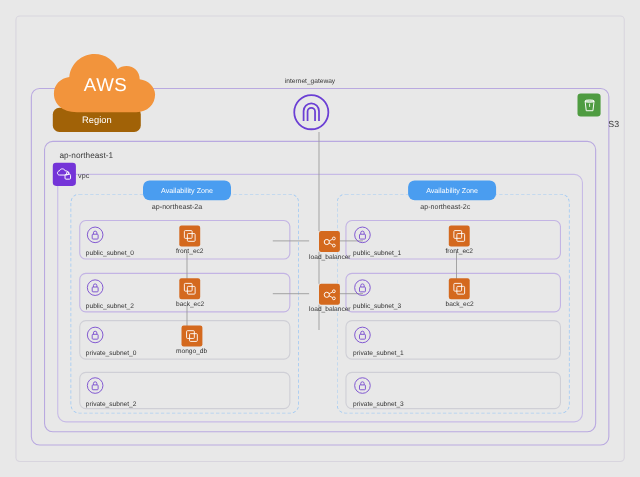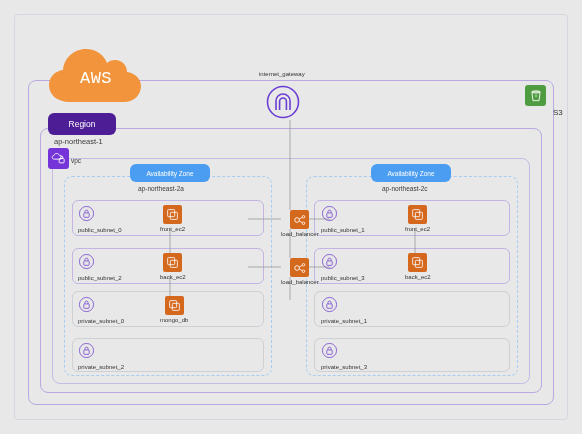--- a/index.html
+++ b/index.html
@@ -27,31 +27,31 @@
     left:28px;top:80px;width:526px;height:325px;
     border:1px solid #b9a9e0;border-radius:8px;background:transparent;
   }
   #aws-cloud{
     position:absolute;left:46px;top:44px;width:100px;height:62px;z-index:30;
   }
   #aws-cloud svg{display:block;}
   #aws-cloud .txt{
     position:absolute;left:0;top:0;width:100px;height:62px;
     display:flex;align-items:center;justify-content:center;
-    color:#fff;font-size:17px;letter-spacing:.5px;padding-top:6px;box-sizing:border-box;font-family:Liberation Mono, monospace;
+    color:#fff;font-size:17px;letter-spacing:.5px;padding-top:6px;box-sizing:border-box;
   }
 
   
   #region-container{
     left:40px;top:128px;width:502px;height:265px;
     border:1px solid #b9a9e0;border-radius:8px;
   }
   #region-badge{
-    position:absolute;left:48px;top:113px;width:68px;height:22px;
-    background:#4c1d95;border-radius:6px;color:#fff;
+    position:absolute;left:48px;top:98px;width:80px;height:22px;
+    background:#a16207;border-radius:6px;color:#fff;
     display:flex;align-items:center;justify-content:center;
     font-size:8.5px;z-index:25;
   }
   #region-name{
     position:absolute;left:54px;top:137px;font-size:7.5px;color:#3b3b3b;z-index:25;
   }
 
   
   #vpc-container{
     left:52px;top:158px;width:478px;height:226px;

